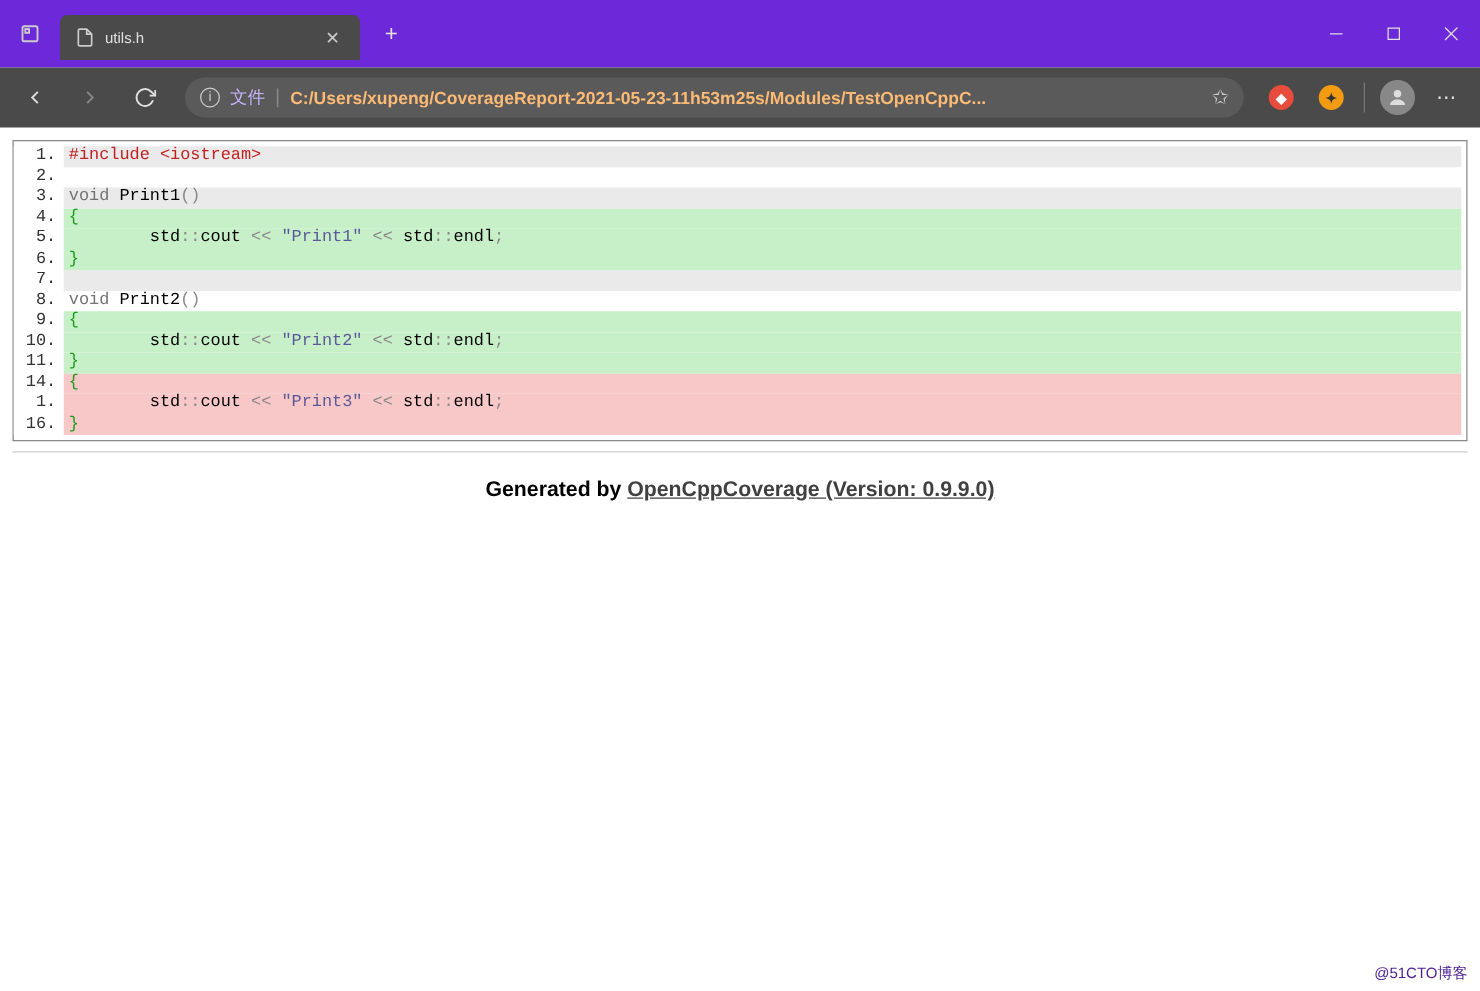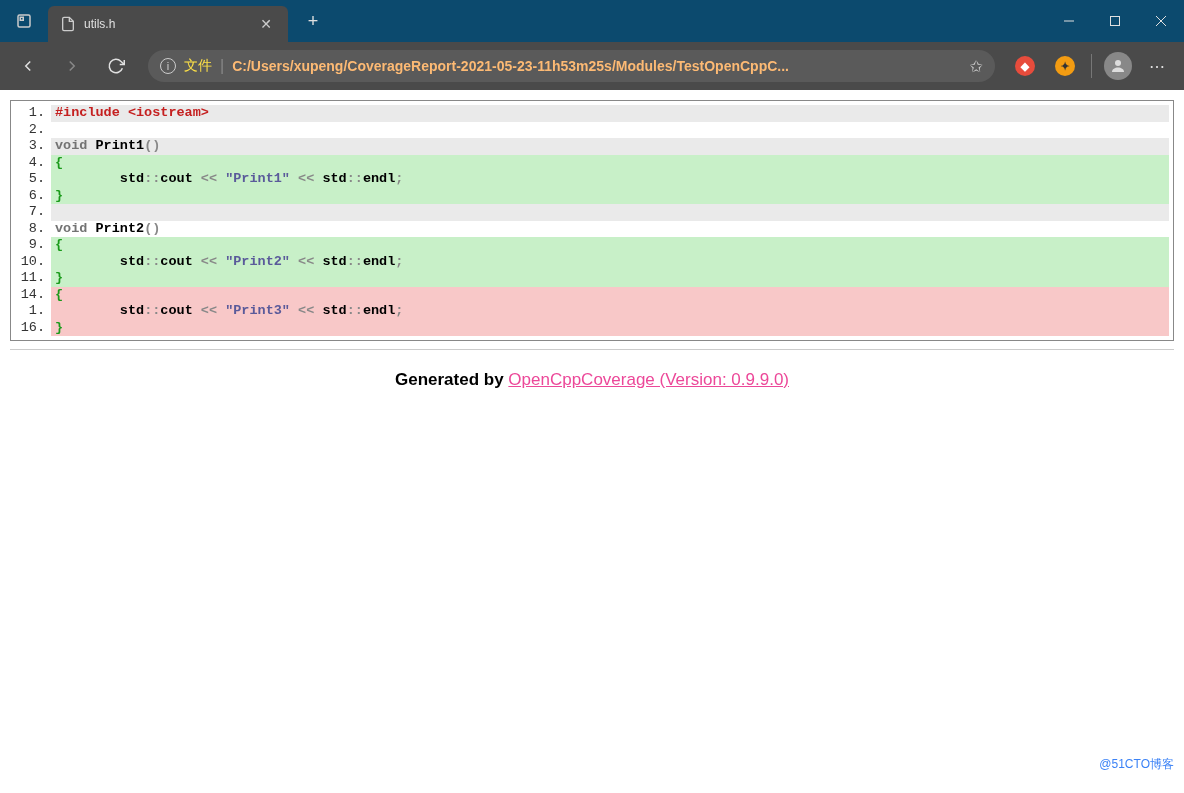--- a/index.html
+++ b/index.html
@@ -1,64 +1,64 @@
 <!DOCTYPE html>
 <html><head>
   <meta charset="utf-8">
   <style>
     * { margin: 0; padding: 0; box-sizing: border-box; }
     body { font-family: "Segoe UI", Arial, sans-serif; background: #fff; width: 1184px; height: 793px; overflow: hidden; position: relative; }
     
-    .titlebar { background: #0c4a6e; height: 42px; display: flex; align-items: center; }
+    .titlebar { background: #6d28d9; height: 54px; display: flex; align-items: center; }
     .app-icon { width: 48px; height: 42px; display: flex; align-items: center; justify-content: center; }
     .app-icon svg { width: 18px; height: 18px; }
     .tab { background: #4a4a4a; height: 36px; margin-top: 6px; display: flex; align-items: center; padding: 0 12px; border-radius: 6px 6px 0 0; min-width: 240px; gap: 8px; }
     .tab-icon { width: 16px; height: 16px; color: #ccc; }
     .tab-title { color: #e0e0e0; font-size: 12px; flex: 1; }
     .tab-close { color: #ccc; font-size: 14px; cursor: pointer; width: 20px; text-align: center; }
     .new-tab { color: #e0e0e0; font-size: 18px; margin-left: 10px; cursor: pointer; width: 30px; text-align: center; }
     .window-controls { margin-left: auto; display: flex; }
     .wc-btn { width: 46px; height: 42px; display: flex; align-items: center; justify-content: center; color: #e0e0e0; cursor: pointer; }
     
     .toolbar { background: #4a4a4a; height: 48px; display: flex; align-items: center; padding: 0 8px; gap: 4px; }
     .nav-btn { width: 40px; height: 40px; display: flex; align-items: center; justify-content: center; color: #e0e0e0; cursor: pointer; border-radius: 4px; }
     .nav-btn.disabled { color: #888; }
     .addr-bar { flex: 1; background: #5a5a5a; height: 32px; border-radius: 16px; display: flex; align-items: center; padding: 0 12px; gap: 8px; margin: 0 8px; }
     .addr-icon { color: #ccc; font-size: 14px; border: 1px solid #ccc; border-radius: 50%; width: 16px; height: 16px; display: flex; align-items: center; justify-content: center; font-size: 11px; }
-    .addr-label { color: #fde047; font-size: 14px; }
+    .addr-label { color: #c4b5fd; font-size: 14px; }
     .addr-sep { color: #888; }
     .addr-url { color: #fdba74; font-size: 14px; flex: 1; white-space: nowrap; overflow: hidden; text-overflow: ellipsis; font-weight: bold; }
     .addr-star { color: #ccc; font-size: 16px; }
     .tb-icon { width: 36px; height: 36px; display: flex; align-items: center; justify-content: center; cursor: pointer; }
     .ext-red { background: #e74c3c; width: 20px; height: 20px; border-radius: 50%; display: flex; align-items: center; justify-content: center; color: #fff; font-size: 11px; font-weight: bold; }
     .ext-yellow { background: #f39c12; width: 20px; height: 20px; border-radius: 50%; display: flex; align-items: center; justify-content: center; color: #333; font-size: 11px; font-weight: bold; }
     .tb-sep { width: 1px; height: 24px; background: #777; margin: 0 4px; }
     .profile { width: 28px; height: 28px; border-radius: 50%; background: #888; display: flex; align-items: center; justify-content: center; }
     .menu-dots { color: #e0e0e0; font-size: 16px; letter-spacing: 2px; }
     
     .content { padding: 10px; }
     .code-box { border: 1px solid #888; padding: 4px 4px 4px 0; }
     .code-line { display: flex; font-family: "Courier New", monospace; font-size: 13.5px; line-height: 16.5px; }
     .line-num { width: 40px; text-align: right; padding-right: 6px; color: #333; background: #fff; flex-shrink: 0; }
-    .line-code { flex: 1; white-space: pre; padding-left: 4px; font-weight: bold; }
+    .line-code { flex: 1; white-space: pre; padding-left: 4px; }
     .bg-gray { background: #eaeaea; }
     .bg-white { background: #fff; }
     .bg-green { background: #c8f0c8; }
     .bg-red { background: #f8c8c8; }
     .c-preproc { color: #c52020; }
     .c-keyword { color: #737373; }
     .c-brace { color: #1a9a1a; }
     .c-str { color: #5a5a9a; }
     .c-punct { color: #888; }
     
     .footer { text-align: center; margin-top: 20px; font-size: 17px; }
     .footer-label { font-weight: bold; color: #000; }
-    .footer-link { color: #ec4899; font-weight: normal; text-decoration: underline; }
-    
-    .watermark { position: absolute; bottom: 20px; right: 10px; color: #3b82f6; font-size: 12px; }
+    .footer-link { color: #404040; font-weight: bold; text-decoration: underline; }
+    
+    .watermark { position: absolute; bottom: 6px; right: 10px; color: #4c1d95; font-size: 12px; }
     
     hr { border: none; border-top: 1px solid #ccc; margin: 8px 0; }
   </style>
 </head>
 <body>
 
 <div class="titlebar">
   <div class="app-icon">
     <svg viewBox="0 0 24 24" fill="none" stroke="#ccc" stroke-width="2">
         <rect x="4" y="4" width="16" height="16" rx="2"></rect>

